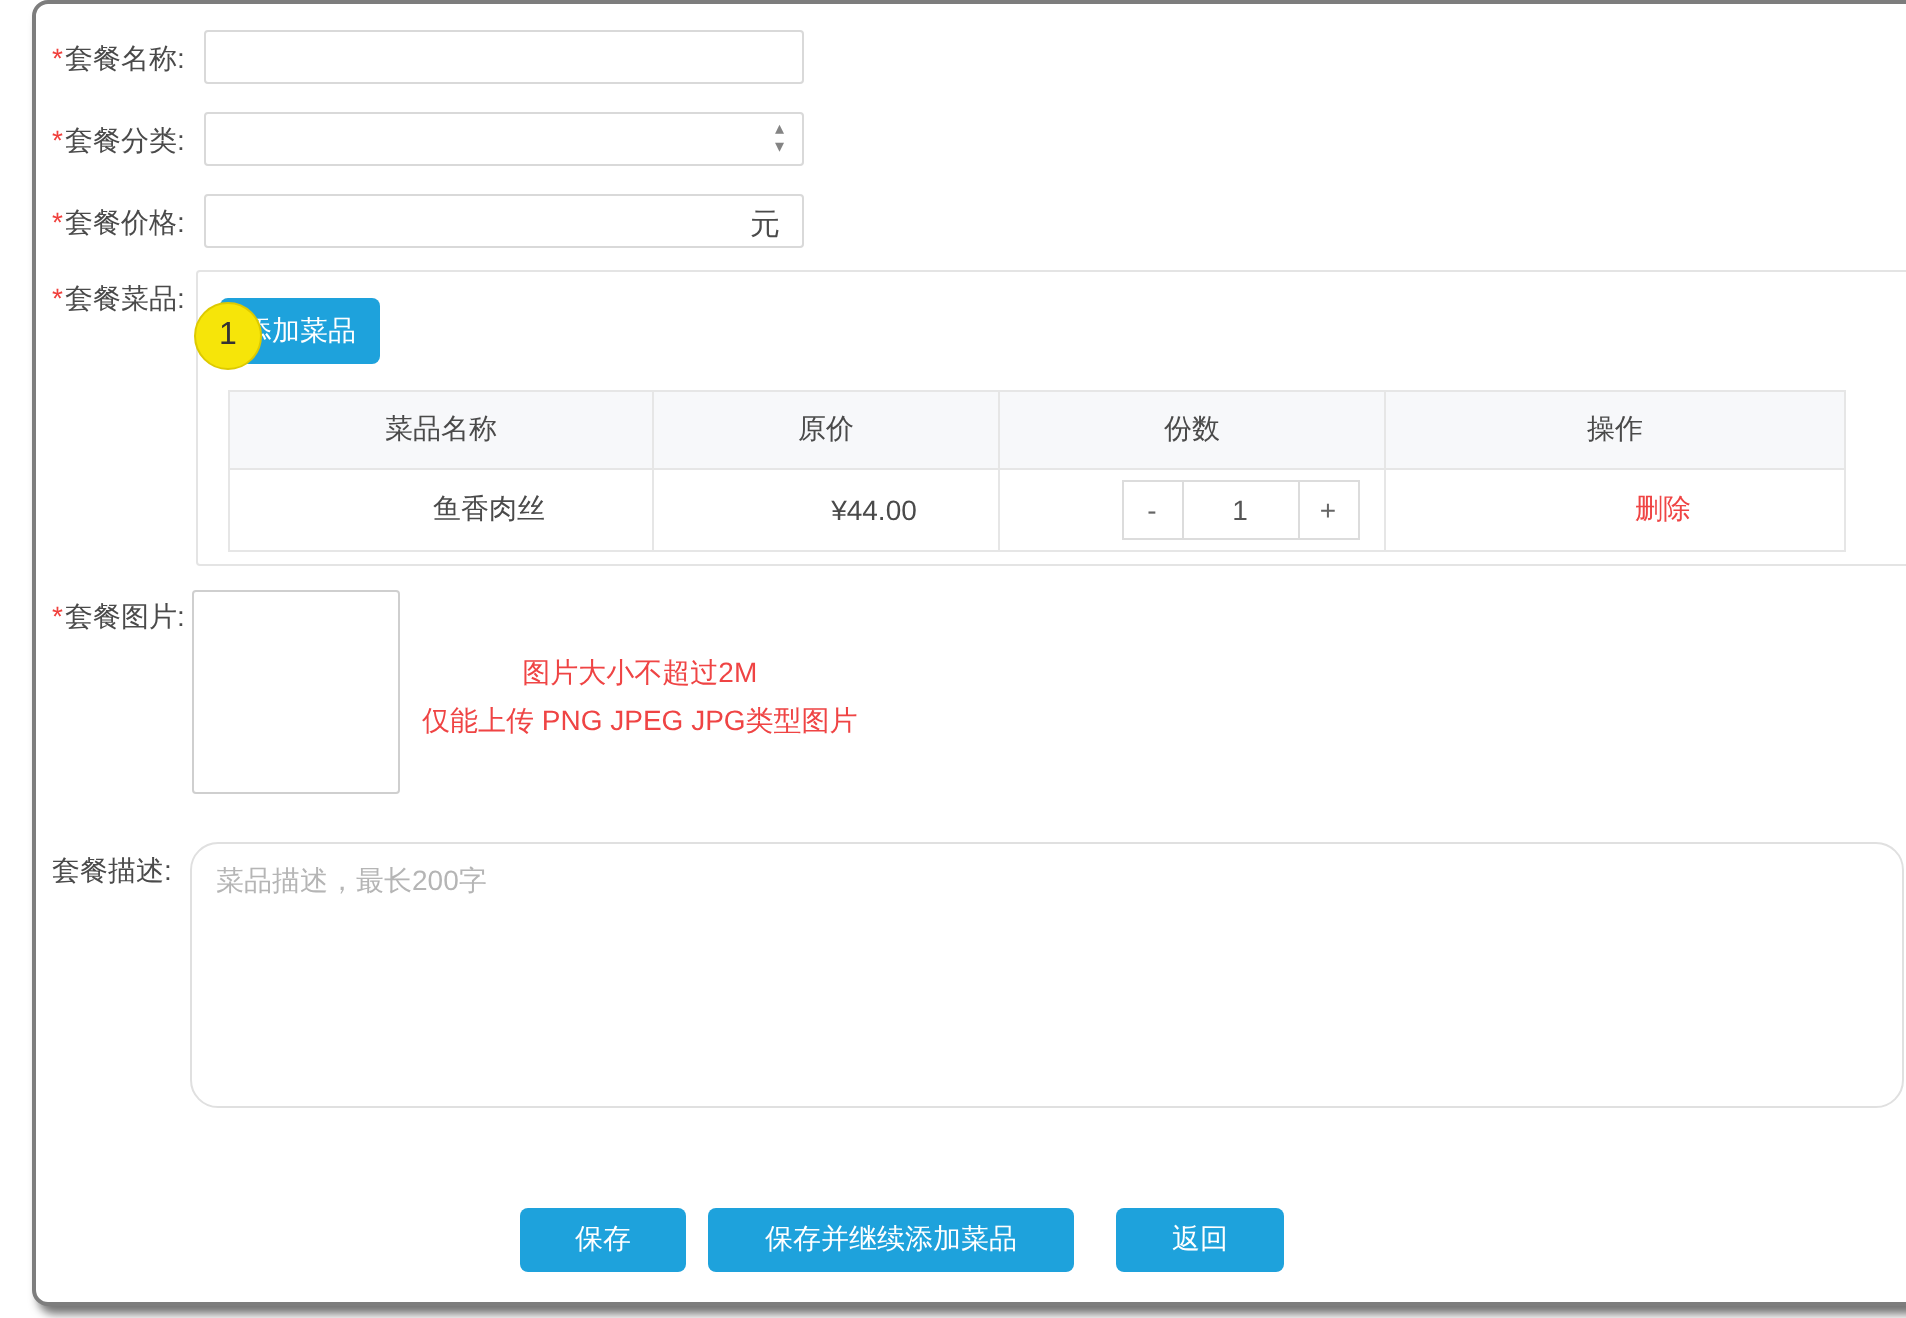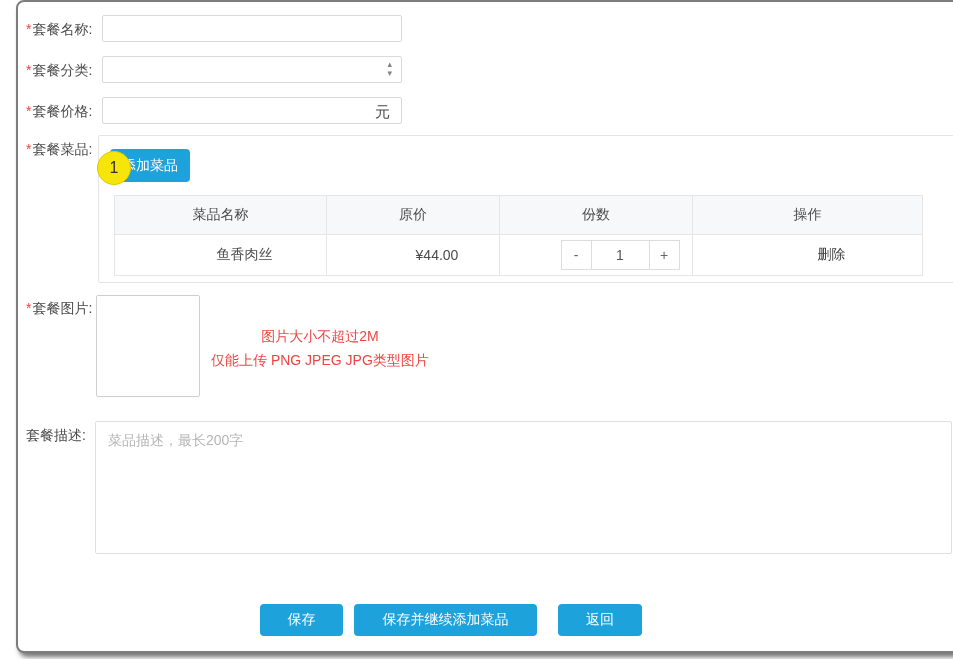--- a/index.html
+++ b/index.html
@@ -55,42 +55,42 @@
   }
   .dish-table {
     position:absolute; left:15px; top:59px; width:808px;
     border-collapse:collapse; table-layout:fixed; font-size:14px; color:#4a4a4a;
   }
   .dish-table th, .dish-table td {
     border:1px solid #e6e6e6; text-align:center; font-weight:normal;
   }
   .dish-table th { height:39px; background:#f7f8fa; }
   .dish-table td { height:41px; background:#fff;padding-left:48px; }
-  .delete-link { cursor:pointer; color:#404040; }
+  .delete-link { cursor:pointer; color:#ef4444; }
   .stepper { display:inline-flex; vertical-align:middle; }
   .stepper button {
     width:31px; height:30px; background:#fff; border:1px solid #dcdcdc;
     font-size:14px; color:#666; cursor:pointer; font-family:inherit;
   }
   .stepper input {
     width:59px; height:30px; border:1px solid #dcdcdc; margin:0 -1px;
     text-align:center; font-size:14px; color:#555; outline:none; font-family:inherit;
   }
   
   .upload-box {
     position:absolute; left:78px; top:293px; width:104px; height:102px;
     border:1px solid #cfcfcf; border-radius:2px; background:#fff; cursor:pointer;
   }
   .img-hints {
     position:absolute; left:193px; top:322px; font-size:14px; color:#ef4444; line-height:24px;text-align:center;
   }
   
   .desc-area {
     position:absolute; left:77px; top:419px; width:857px; height:133px;
-    border:1px solid #e0e0e0; border-radius:2px; resize:none; outline:none;
+    border:1px solid #e0e0e0; border-radius:14px; resize:none; outline:none;
     font-size:14px; color:#0f172a; padding:10px 12px; font-family:inherit;
   }
   .desc-area::placeholder { color:#b5b5b5; }
   
   .bottom-btn {
     position:absolute; top:602px; height:32px; background:#1ea2dc; color:#fff;
     border:none; border-radius:4px; font-size:14px; cursor:pointer; font-family:inherit;
   }
   .btn-save { left:242px; width:83px; }
   .btn-save-continue { left:336px; width:183px; }

